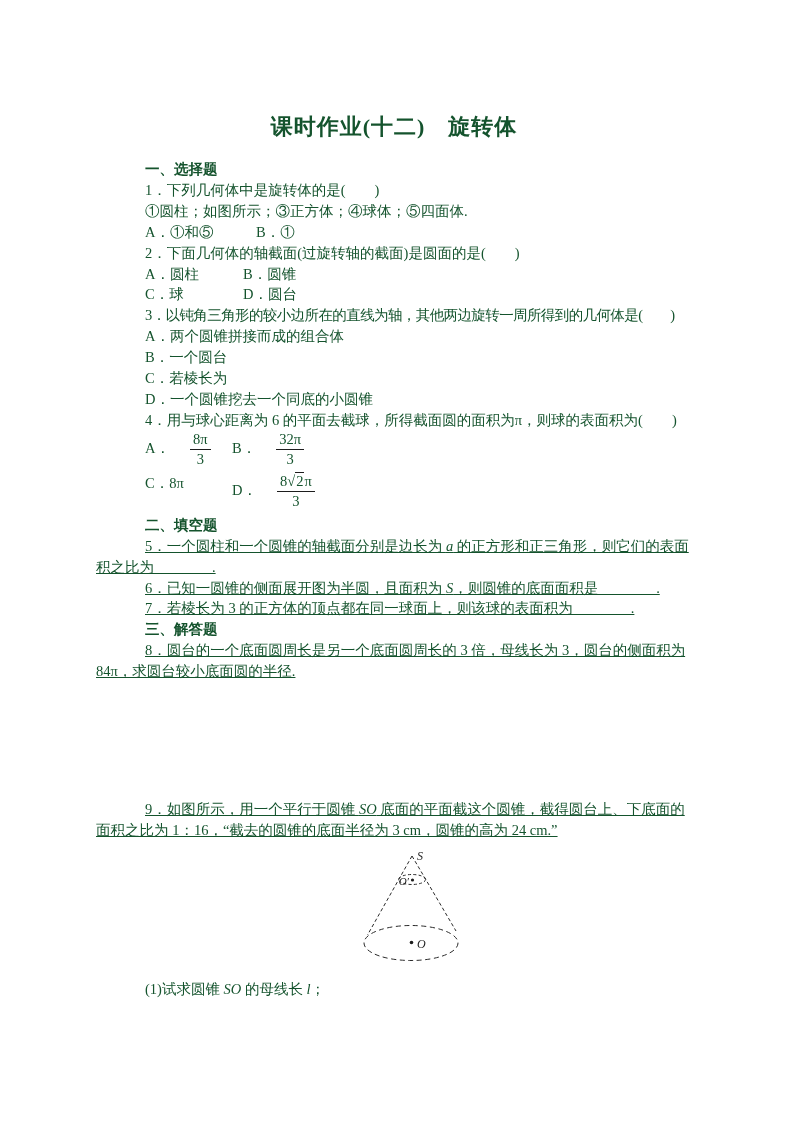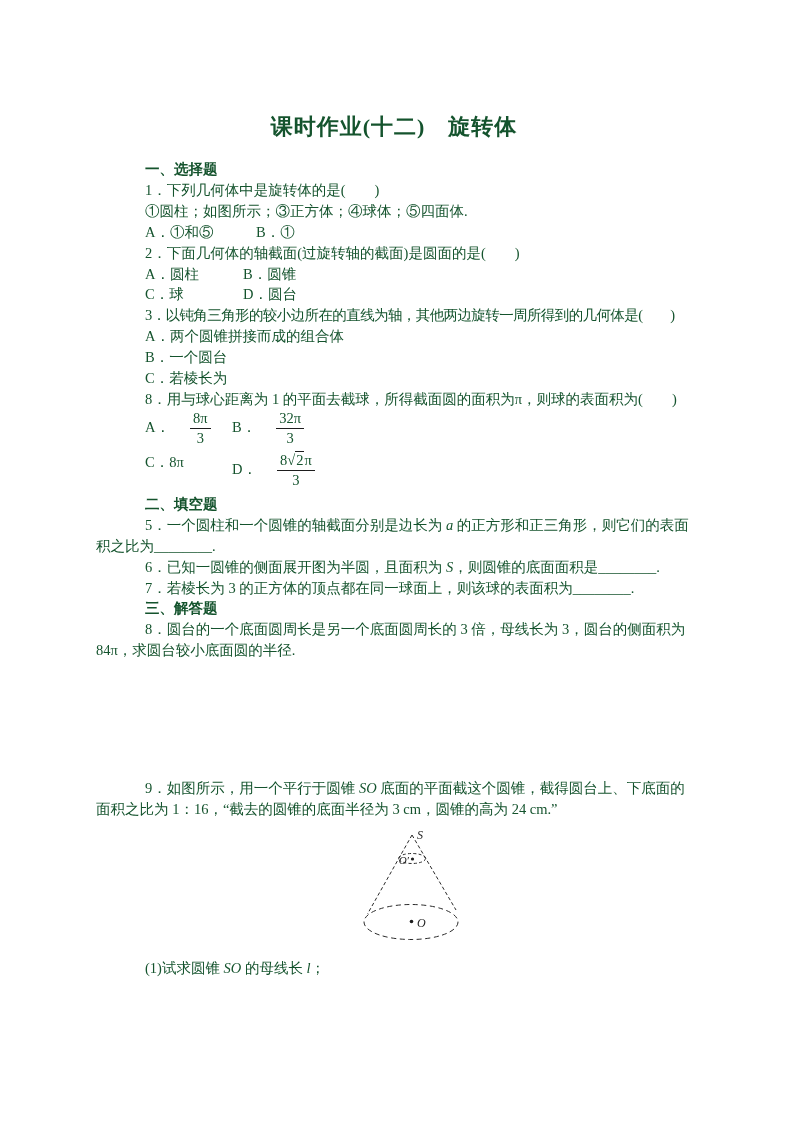--- a/index.html
+++ b/index.html
@@ -18,21 +18,21 @@
   h1.doc-title{
     margin:112px 0 0 0;
     text-align:center;
     font-size:22px;line-height:30px;
     font-weight:bold;
     letter-spacing:1px;
   }
   .body-block{margin-top:17px;}
   p{margin:0;padding:0;}
   .indent{padding-left:49px;}          
-  .para{ text-indent:49px;}            
+  .para{ text-indent:49px;text-decoration:underline;}            
   .sec{font-weight:bold;}
   .tight{letter-spacing:-0.6px;}
   .opt-row{display:flex;align-items:flex-start;}
   .opt-row .c1{display:inline-block;}
   .w111{width:111px;}
   .w98{width:98px;}
   .w87{width:87px;}
   .frac-row{height:42px;}
   .frac{
     display:inline-block;text-align:center;vertical-align:middle;
@@ -72,22 +72,23 @@
       </p>
       <p class="indent opt-row">
         <span class="c1 w98">C．球</span>
         <span>D．圆台</span>
       </p>
 
       <p class="indent tight">3．以钝角三角形的较小边所在的直线为轴，其他两边旋转一周所得到的几何体是(　　)</p>
       <p class="indent">A．两个圆锥拼接而成的组合体</p>
       <p class="indent">B．一个圆台</p>
       <p class="indent">C．若棱长为</p>
+      <p class="indent">D．一个圆锥挖去一个同底的小圆锥</p>
 
-      <p class="indent">8．用与球心距离为 1 的平面去截球，所得截面圆的面积为π，则球的表面积为(　　)</p>
+      <p class="indent">4．用与球心距离为 6 的平面去截球，所得截面圆的面积为π，则球的表面积为(　　)</p>
       <div class="indent opt-row frac-row">
         <span class="c1 w87">
           <span>A．</span><span class="frac"><span class="num">8π</span><span class="den">3</span></span>
         </span>
         <span>
           <span>B．</span><span class="frac"><span class="num">32π</span><span class="den">3</span></span>
         </span>
       </div>
       <div class="indent opt-row frac-row">
         <span class="c1 w87">C．8π</span>

